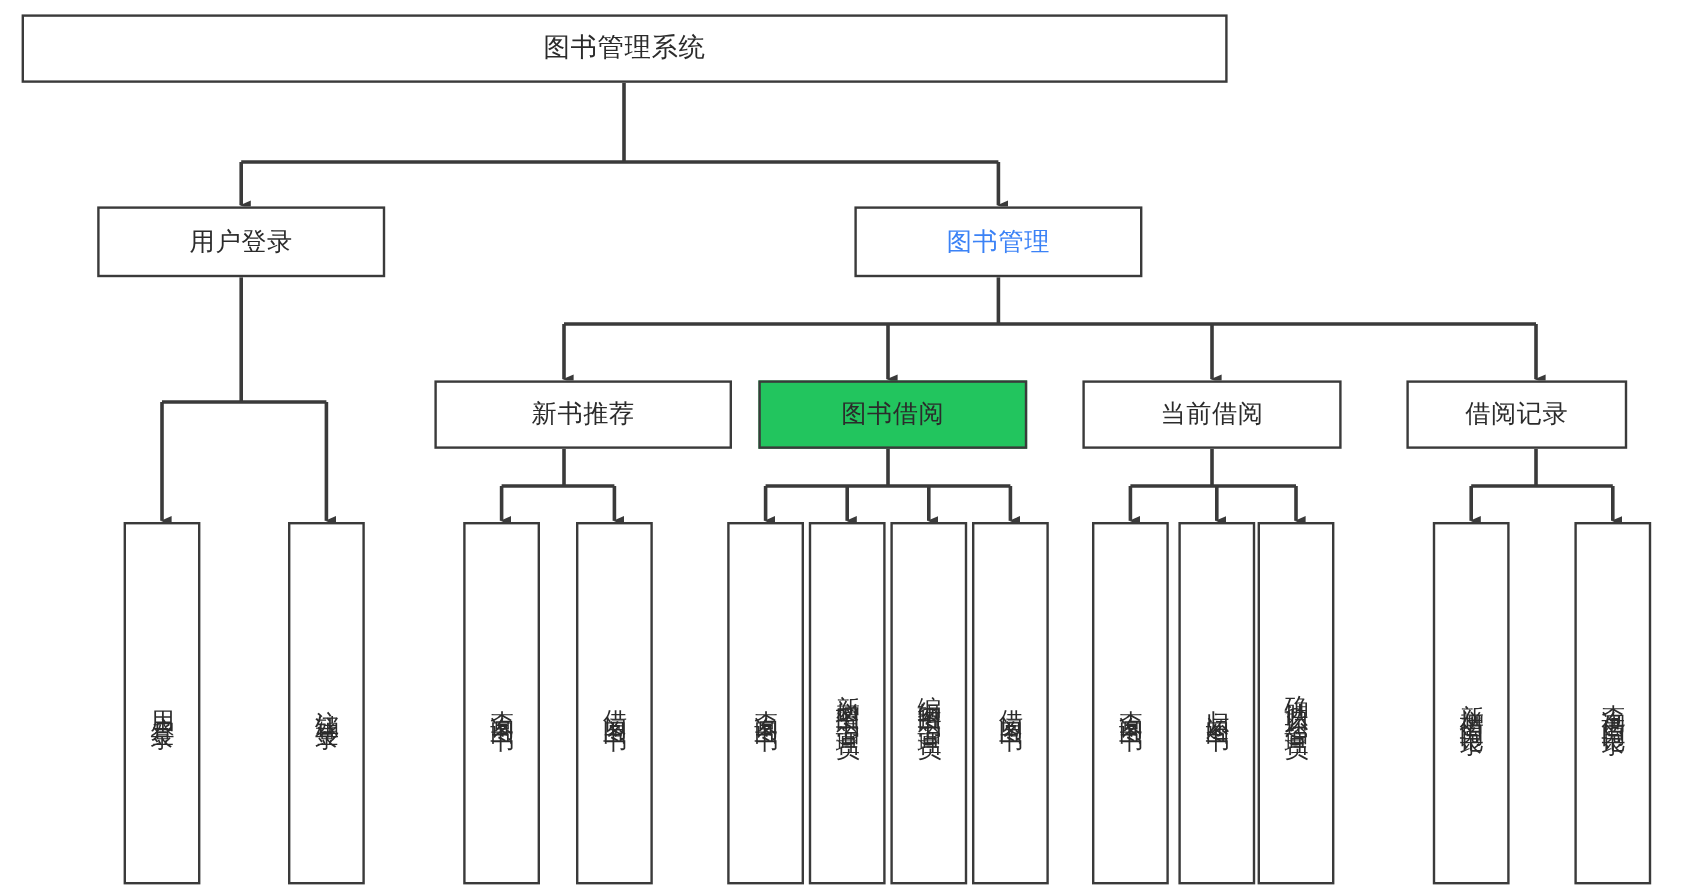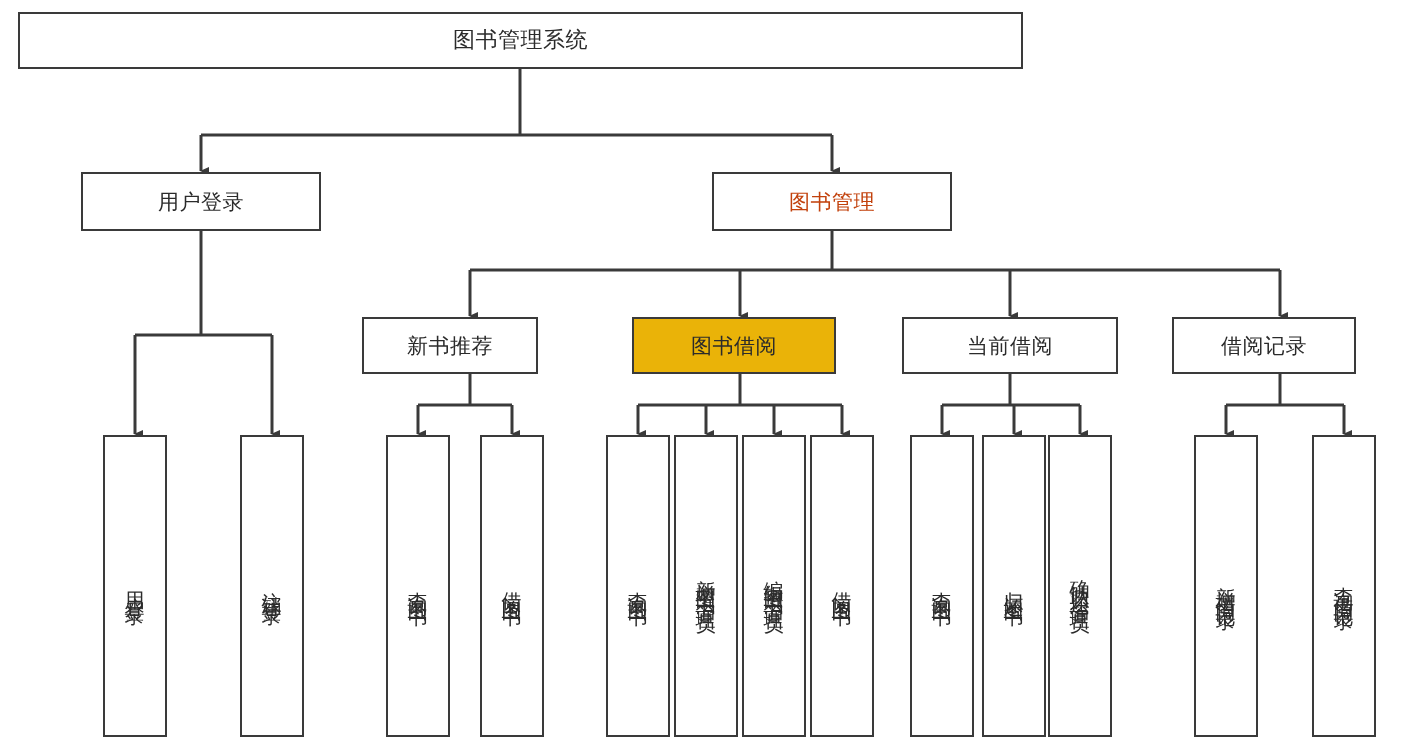--- a/index.html
+++ b/index.html
@@ -113,26 +113,26 @@
   </svg>
 
   <div id="nodes-layer">
       <div class="node horiz root" style="left: 18px; top: 12px; width: 1005px; height: 57px; border-color: rgb(58, 58, 58); background: rgb(255, 255, 255);">
         <span class="node-label" style="color: rgb(43, 43, 43);">图书管理系统</span>
       </div>
       <div class="node horiz" style="left: 81px; top: 172px; width: 240px; height: 59px; border-color: rgb(58, 58, 58); background: rgb(255, 255, 255);">
         <span class="node-label" style="color: rgb(43, 43, 43);">用户登录</span>
       </div>
       <div class="node horiz" style="left: 712px; top: 172px; width: 240px; height: 59px; border-color: rgb(58, 58, 58); background: rgb(255, 255, 255);">
-        <span class="node-label" style="color: #c2410c;">图书管理</span>
+        <span class="node-label" style="color: #3b82f6;">图书管理</span>
       </div>
-      <div class="node horiz" style="left: 362px; top: 317px; width: 176px; height: 57px; border-color: rgb(58, 58, 58); background: rgb(255, 255, 255);">
+      <div class="node horiz" style="left: 362px; top: 317px; width: 248px; height: 57px; border-color: rgb(58, 58, 58); background: rgb(255, 255, 255);">
         <span class="node-label" style="color: rgb(43, 43, 43);">新书推荐</span>
       </div>
-      <div class="node horiz" style="left: 632px; top: 317px; width: 204px; height: 57px; border-color: rgb(58, 58, 58); background: #eab308;">
+      <div class="node horiz" style="left: 632px; top: 317px; width: 224px; height: 57px; border-color: rgb(58, 58, 58); background: #22c55e;">
         <span class="node-label" style="color: rgb(43, 43, 43);">图书借阅</span>
       </div>
       <div class="node horiz" style="left: 902px; top: 317px; width: 216px; height: 57px; border-color: rgb(58, 58, 58); background: rgb(255, 255, 255);">
         <span class="node-label" style="color: rgb(43, 43, 43); text-align: center;">当前借阅</span>
       </div>
       <div class="node horiz" style="left: 1172px; top: 317px; width: 184px; height: 57px; border-color: rgb(58, 58, 58); background: rgb(255, 255, 255);">
         <span class="node-label" style="color: rgb(43, 43, 43);">借阅记录</span>
       </div>
       <div class="node vert" style="left: 103px; top: 435px; width: 64px; height: 302px; border-color: rgb(58, 58, 58); background: rgb(255, 255, 255);">
         <span class="node-label" style="color: rgb(43, 43, 43);">用户登录</span>

